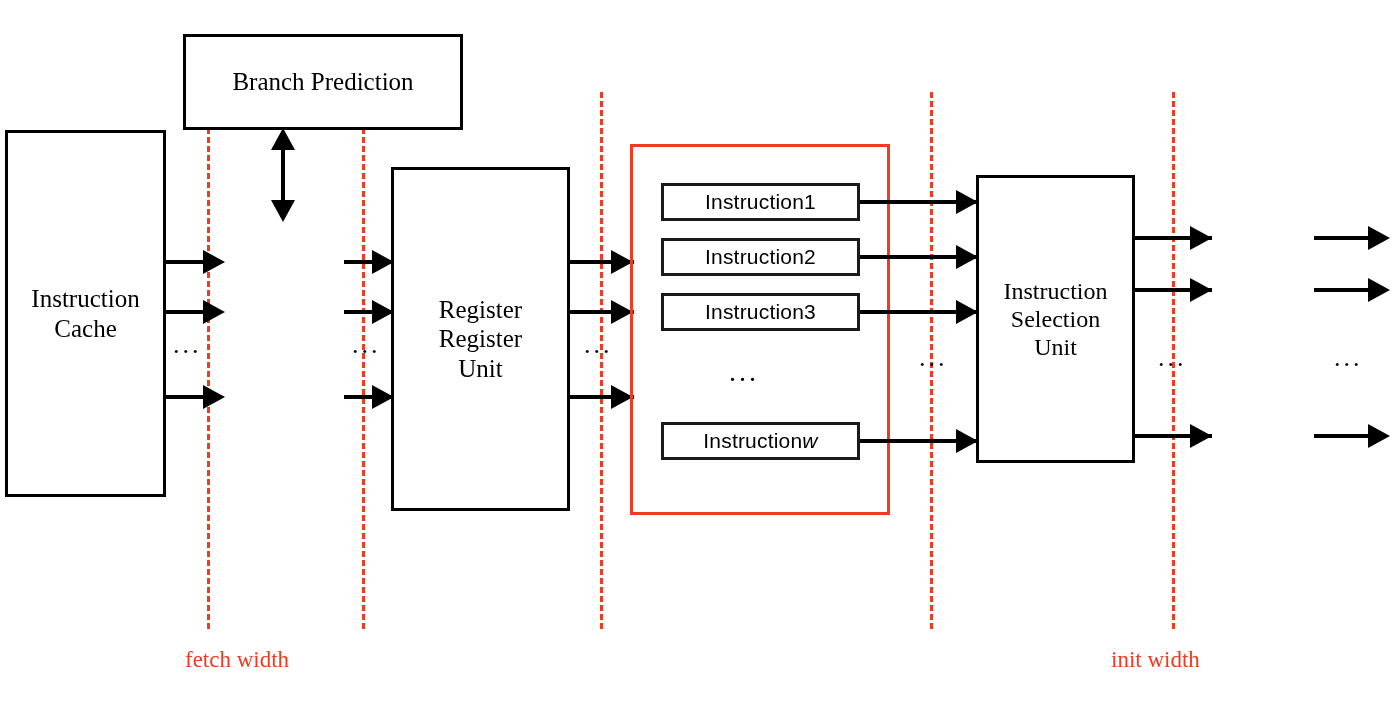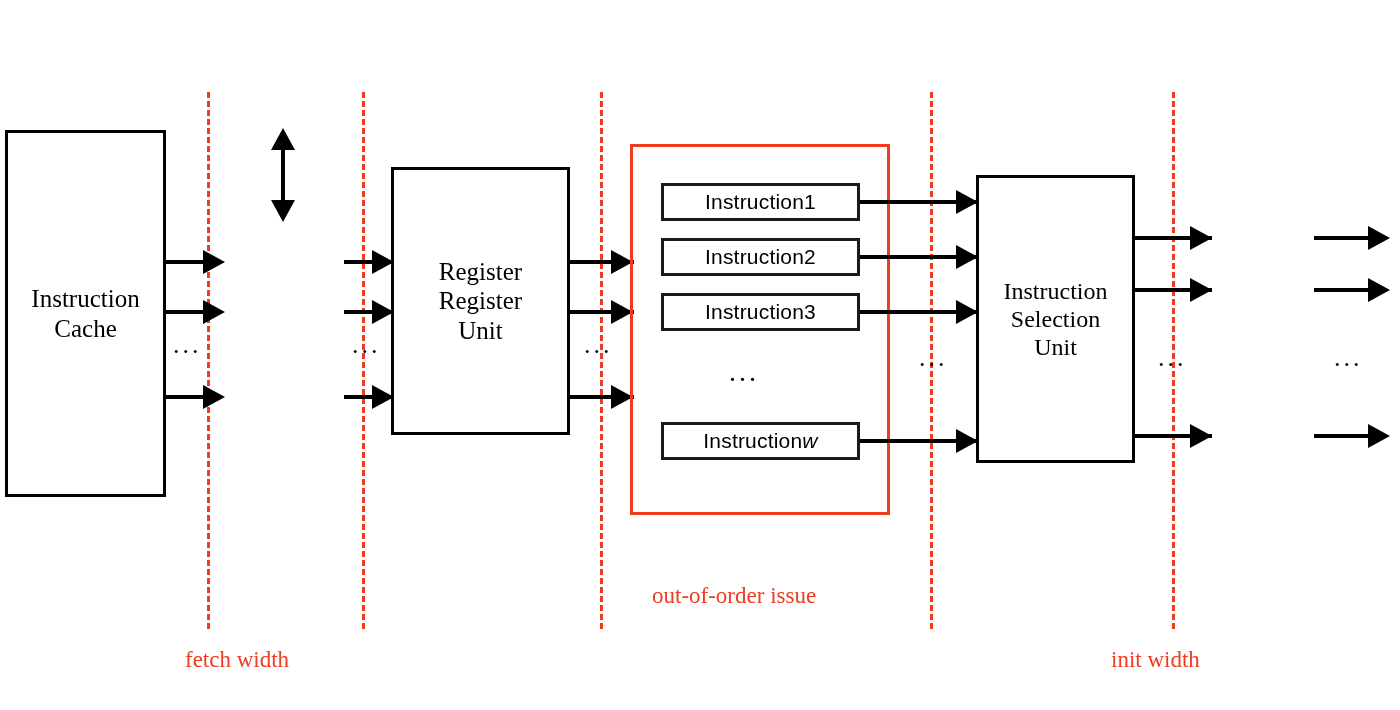--- a/index.html
+++ b/index.html
@@ -128,38 +128,41 @@
   <div class="arrowhead-r" style="left:203px; top:250px;"></div>
 
   <div class="hline" style="left:166px; top:310px; width:43px;"></div>
   <div class="arrowhead-r" style="left:203px; top:300px;"></div>
 
   <div class="hline" style="left:166px; top:395px; width:43px;"></div>
   <div class="arrowhead-r" style="left:203px; top:385px;"></div>
 
   <div class="dots" style="left:173px; top:332px;">...</div>
 
+  <div class="box" style="left:183px; top:34px; width:280px; height:96px; font-size:25px;">
+    <span>Branch Prediction</span>
+  </div>
 
   <div class="vline" style="left:281px; top:140px; height:76px;"></div>
   <div class="arrowhead-u" style="left:271px; top:128px;"></div>
   <div class="arrowhead-d" style="left:271px; top:200px;"></div>
 
 
   <div class="hline" style="left:344px; top:260px; width:47px;"></div>
   <div class="arrowhead-r" style="left:372px; top:250px;"></div>
 
   <div class="hline" style="left:344px; top:310px; width:47px;"></div>
   <div class="arrowhead-r" style="left:372px; top:300px;"></div>
 
   <div class="hline" style="left:344px; top:395px; width:47px;"></div>
   <div class="arrowhead-r" style="left:372px; top:385px;"></div>
 
   <div class="dots" style="left:352px; top:332px;">...</div>
 
-  <div class="box" style="left:391px; top:167px; width:179px; height:268px; font-size:25px; flex-direction:column;">
+  <div class="box" style="left:391px; top:167px; width:179px; height:344px; font-size:25px; flex-direction:column;">
     <span>Register</span>
     <span>Register</span>
     <span>Unit</span>
   </div>
 
   <div class="hline" style="left:570px; top:260px; width:64px;"></div>
   <div class="arrowhead-r" style="left:611px; top:250px;"></div>
 
   <div class="hline" style="left:570px; top:310px; width:64px;"></div>
   <div class="arrowhead-r" style="left:611px; top:300px;"></div>
@@ -232,17 +235,16 @@
   <div class="hline" style="left:1314px; top:288px; width:70px;"></div>
   <div class="arrowhead-r" style="left:1368px; top:278px;"></div>
 
   <div class="hline" style="left:1314px; top:434px; width:70px;"></div>
   <div class="arrowhead-r" style="left:1368px; top:424px;"></div>
 
   <div class="dots" style="left:1334px; top:345px;">...</div>
 
   <div class="red-label" style="left:150px; top:647px; font-size:23px;margin-left:35px;">fetch width</div>
 
-  <div class="red-label" style="left:652px; top:583px; font-size:23px;">out-of-order issue</div>
 
   <div class="red-label" style="left:1111px; top:647px; font-size:23px;">init width</div>
 
 </div>
 
 </body></html>

